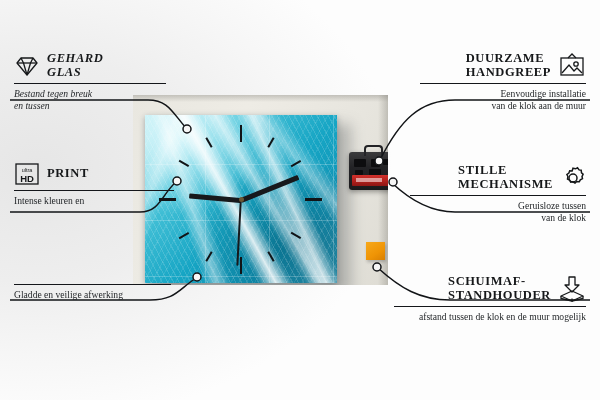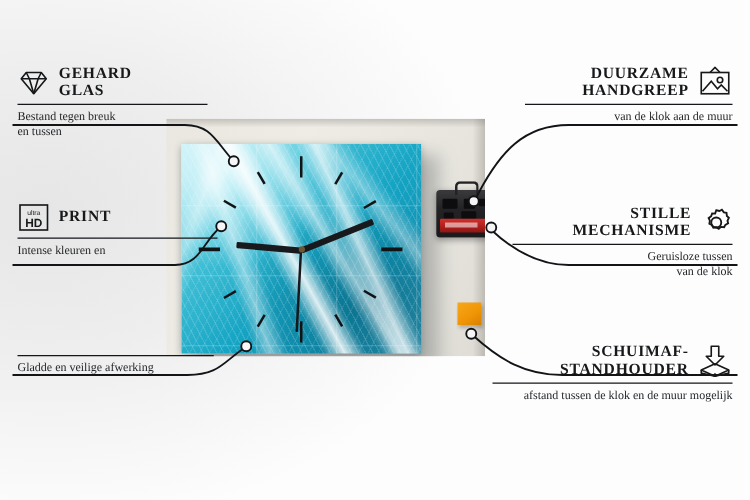--- a/index.html
+++ b/index.html
@@ -124,21 +124,21 @@
     font-family:"Liberation Serif", serif;
     font-weight:700;font-size:12.5px;line-height:13.5px;
     letter-spacing:.6px;color:#16181a;text-transform:uppercase;
   }
   .co-rule{height:1.4px;background:#14161a;margin:4px 0 4px 0;}
   .co-desc{
     font-family:"Liberation Serif", serif;
     font-size:9.6px;line-height:11.6px;color:#25282b;
   }
   .right .co-head{justify-content:flex-end;}
-  .right .co-title{text-align:right;}
+  .right .co-title{text-align:left;}
   .right .co-desc{text-align:right;}
   .ico{display:block;}
   
   #wires{position:absolute;left:0;top:0;width:600px;height:400px;pointer-events:none;}
 </style>
 </head>
 <body>
 
 <div id="stage">
 
@@ -199,21 +199,21 @@
     <g fill="#f6f6f6" stroke="#121417" stroke-width="1.5">
       <circle cx="187" cy="129" r="4"></circle>
       <circle cx="177" cy="181" r="4"></circle>
       <circle cx="197" cy="277" r="4"></circle>
       <circle cx="379" cy="161" r="4"></circle>
       <circle cx="393" cy="182" r="4"></circle>
       <circle cx="377" cy="267" r="4"></circle>
     </g>
   </svg>
 
-  <div class="callout left" style="left:14px;top:52px;width:165px;">
+  <div class="callout left" style="left:14px;top:52px;width:165px;font-style:italic;">
     <div class="co-head">
       <svg class="ico" width="26" height="22" viewBox="0 0 26 22">
         <g fill="none" stroke="#16181a" stroke-width="1.3" stroke-linejoin="round">
           <path d="M3 8 L7 3 H19 L23 8 L13 20 Z"></path>
           <path d="M3 8 H23"></path>
             <path d="M7 3 L9.5 8 L13 20"></path>
             <path d="M19 3 L16.5 8 L13 20"></path>
         </g>
       </svg>
       <div>
@@ -255,20 +255,21 @@
       <svg class="ico" width="28" height="26" viewBox="0 0 28 26">
         <g fill="none" stroke="#16181a" stroke-width="1.3">
           <path d="M10 5 L14 1 L18 5"></path>
           <rect x="3" y="5" width="22" height="17"></rect>
           <circle cx="18" cy="11" r="2.2"></circle>
           <path d="M4 20 L11 12 L16 18 L19 15 L24 20"></path>
         </g>
       </svg>
     </div>
     <div class="co-rule" style="width:166px;"></div>
+    <div class="co-desc">Eenvoudige installatie</div>
     <div class="co-desc">van de klok aan de muur</div>
   </div>
 
   <div class="callout right" style="left:410px;top:164px;width:176px;">
     <div class="co-head">
       <div>
         <div class="co-title">STILLE</div>
         <div class="co-title">MECHANISME</div>
       </div>
       <svg class="ico" width="26" height="26" viewBox="0 0 26 26">

